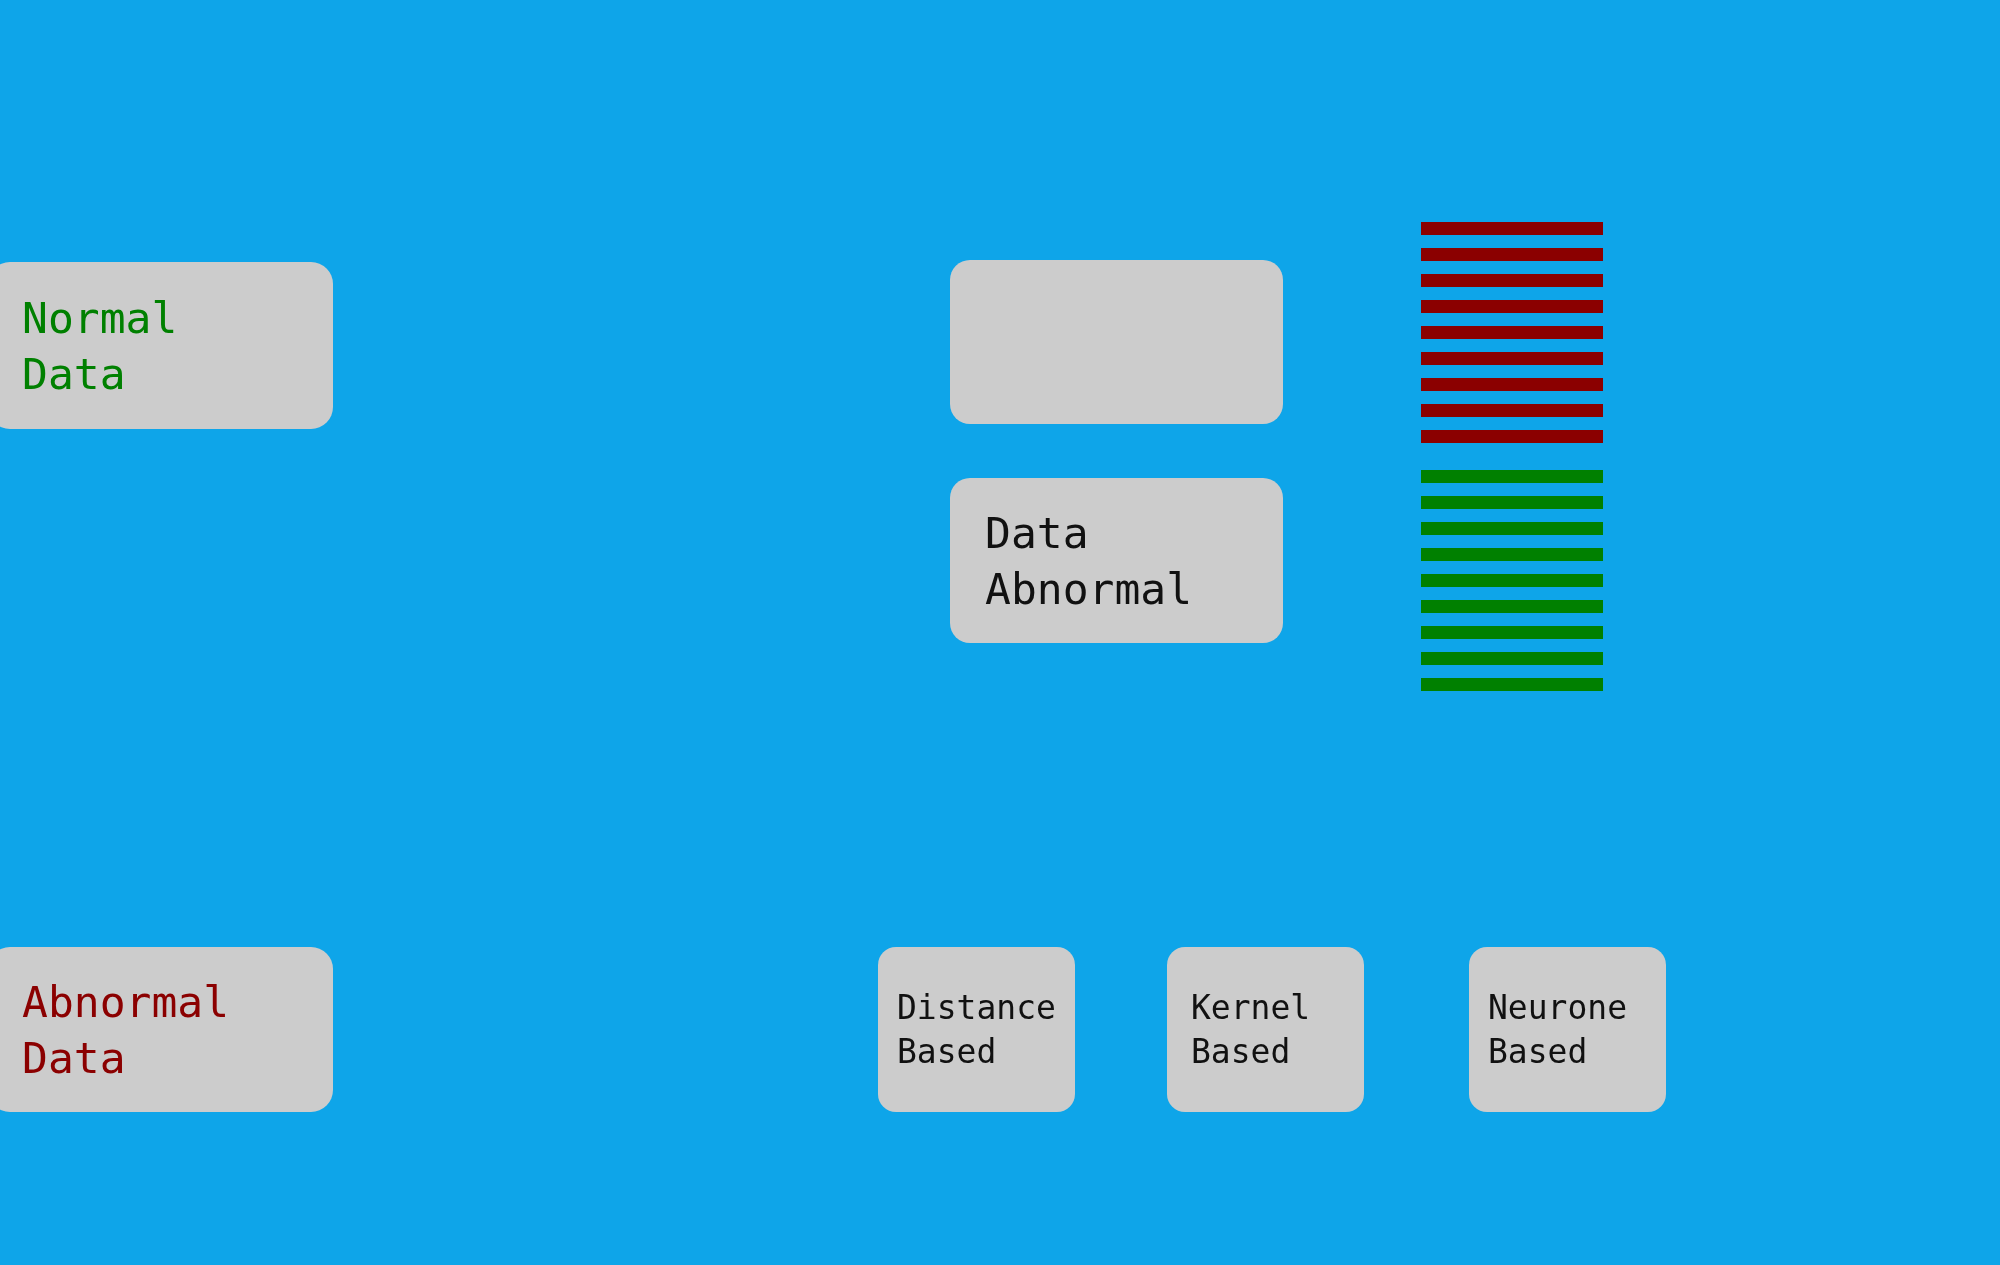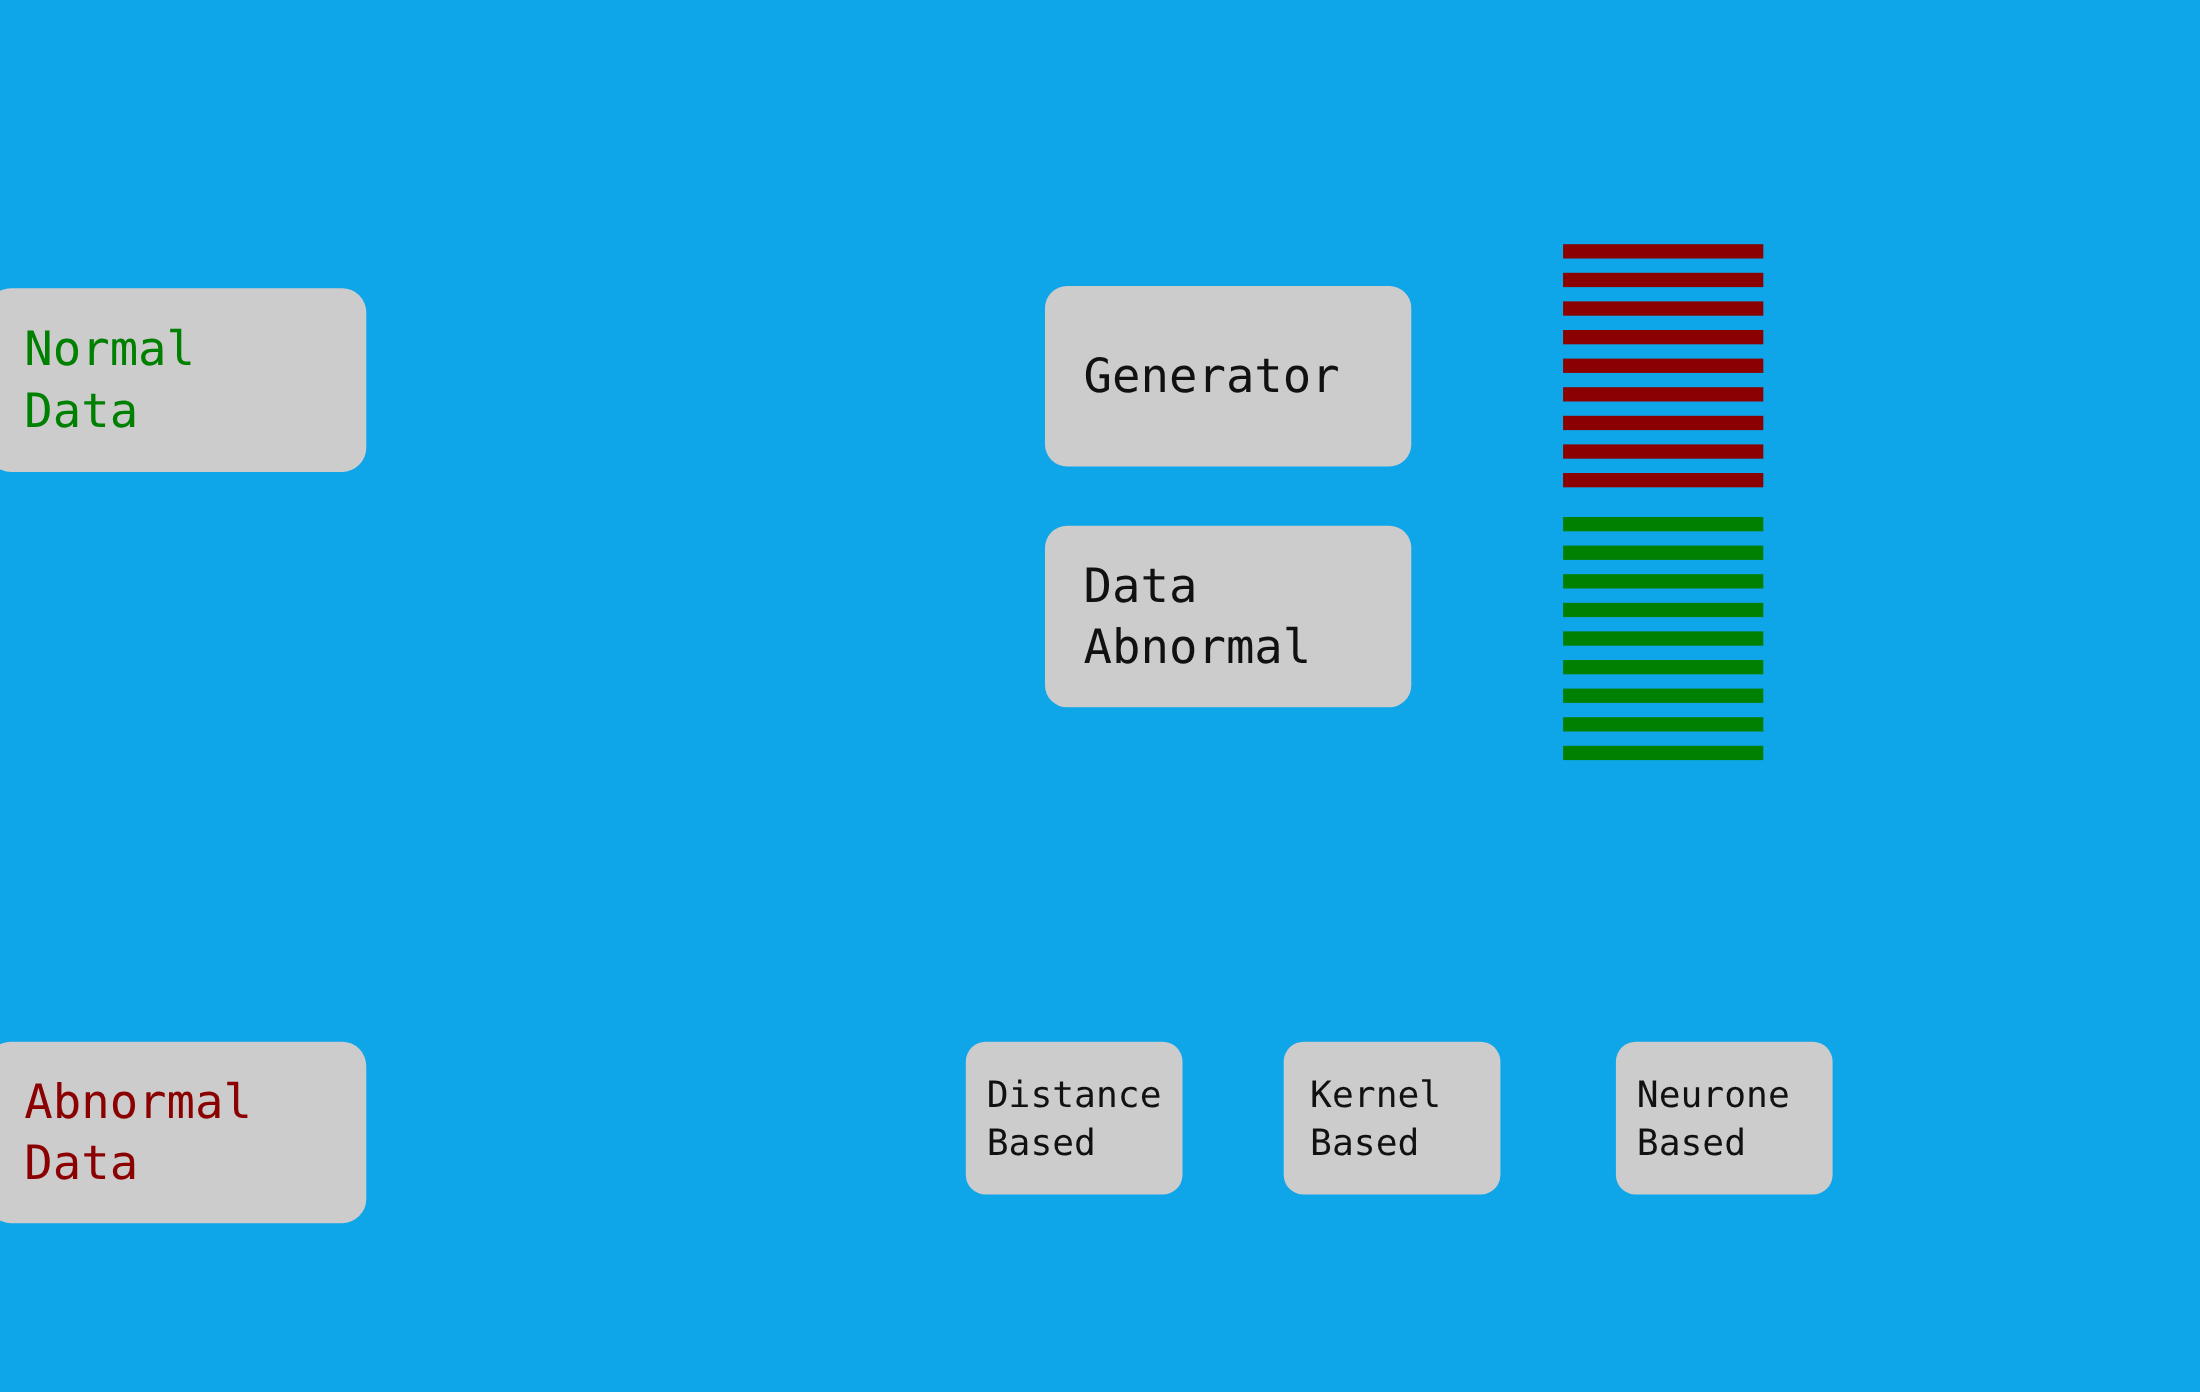--- a/index.html
+++ b/index.html
@@ -68,21 +68,21 @@
     height: 164px;
   }
   #node-data-augmenter {
     top: 478px;
     height: 165px;
   }
 
   
   .method-node {
     width: 197px;
-    height: 139px;
+    height: 165px;
     top: 947px;
     padding-left: 19px;
     border-radius: 18px;
   }
   .method-node .line {
     font-size: 33px;
     line-height: 44px;
     color: #111111;
   }
   #node-distance-based { left: 878px; }
@@ -113,21 +113,20 @@
     <span class="line">Normal</span>
     <span class="line">Data</span>
   </div>
 
   <div class="node data-node" id="node-abnormal-data">
     <span class="line">Abnormal</span>
     <span class="line">Data</span>
   </div>
 
   <div class="node module-node" id="node-anomaly-generator">
-    <span class="line">Generator</span>
   </div>
 
   <div class="node module-node" id="node-data-augmenter">
     <span class="line">Data</span>
     <span class="line">Abnormal</span>
   </div>
 
   <div class="node method-node" id="node-distance-based">
     <span class="line">Distance</span>
     <span class="line">Based</span>

